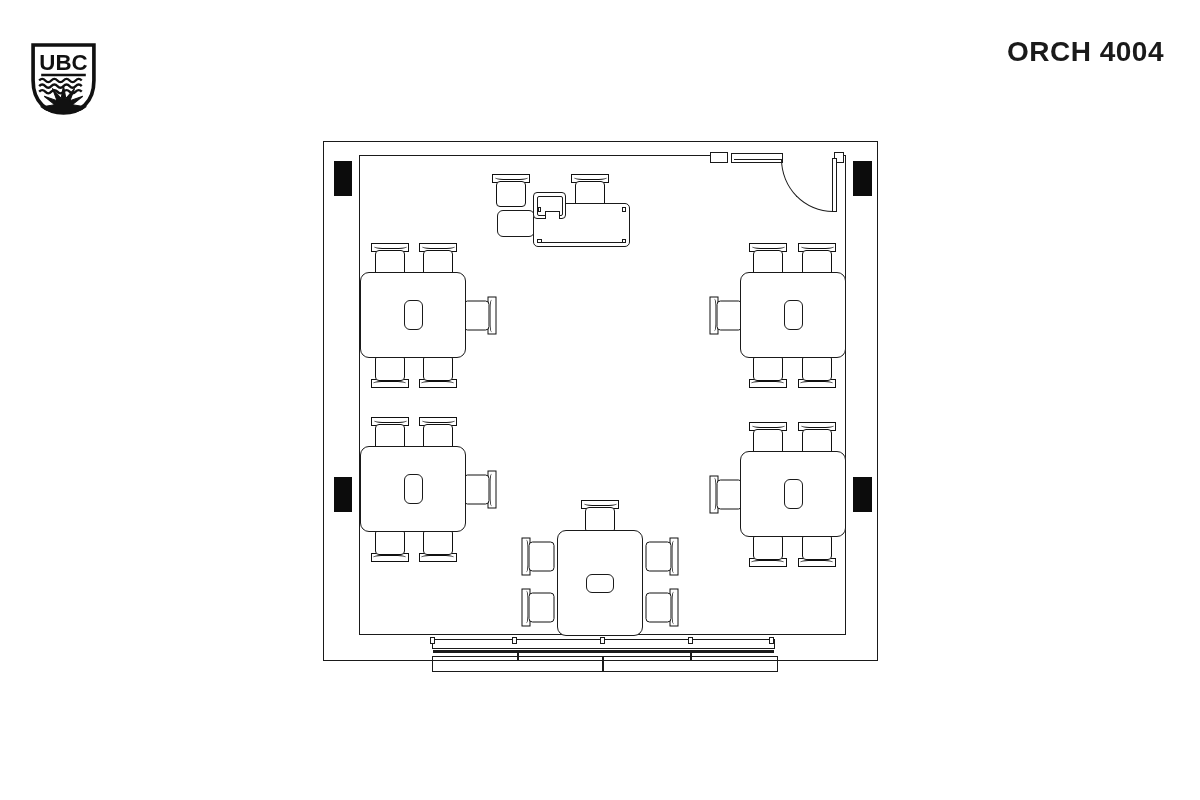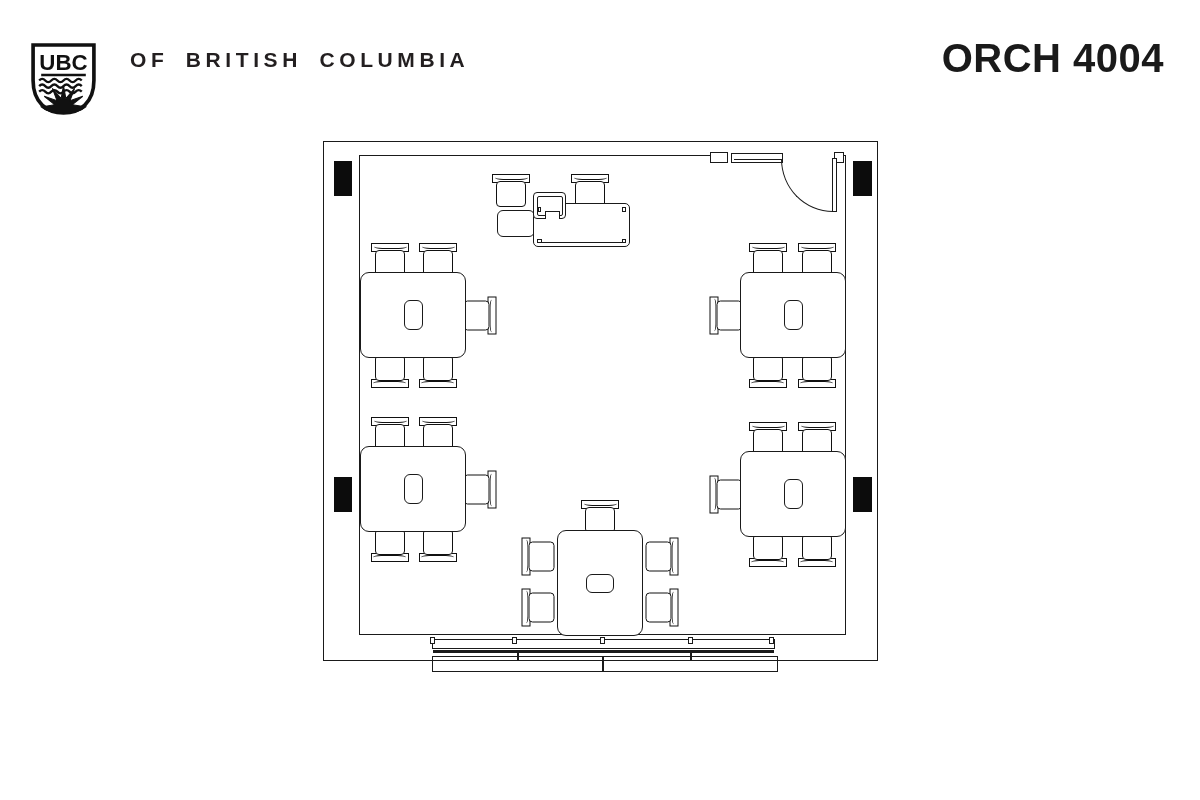--- a/index.html
+++ b/index.html
@@ -7,21 +7,21 @@
     width:1200px;height:800px;position:relative;overflow:hidden;
     background:#ffffff;color:#1a1a1a;
     font-family:"Liberation Sans", sans-serif;
   }
   .abs{position:absolute;box-sizing:border-box;}
   
   .crest{position:absolute;left:30px;top:42px;width:67px;height:74px;}
   .uni-name{position:absolute;left:130px;top:44px;font-weight:bold;
     font-size:21px;letter-spacing:4.6px;word-spacing:7px;line-height:31px;color:#231f20;}
   .room-label{position:absolute;right:36px;top:36px;font-weight:bold;
-    font-size:40px;letter-spacing:0.5px;color:#1a1a1a;}
+    font-size:28px;letter-spacing:0.5px;color:#1a1a1a;}
   
   #plan{position:absolute;left:0;top:0;width:1200px;height:800px;}
   .outer-wall{border:1.5px solid #1a1a1a;}
   .inner-room{border:1.7px solid #1a1a1a;}
   .wall-column{background:#0c0c0c;}
   .eraser{background:#ffffff;}
   .jamb{border:1.3px solid #1a1a1a;background:#fff;}
   .door-panel{border:1.4px solid #1a1a1a;background:#fff;}
   .door-panel::after{content:'';position:absolute;left:1.5px;right:1.5px;top:1.5px;height:3px;
     border-bottom:1.2px solid #1a1a1a;}
@@ -67,21 +67,20 @@
       <text x="33" y="28" text-anchor="middle" font-family="Liberation Sans, sans-serif" font-size="22" font-weight="bold" fill="#111">UBC</text>
       <line x1="11" y1="32.5" x2="55" y2="32.5" stroke="#111" stroke-width="2.4"></line>
       <path d="M9,38 q3,-3.2 6,0 t6,0 t6,0 t6,0 t6,0 t6,0 t6,0" fill="none" stroke="#111" stroke-width="2.3"></path>
       <path d="M9,43.5 q3,-3.2 6,0 t6,0 t6,0 t6,0 t6,0 t6,0 t6,0" fill="none" stroke="#111" stroke-width="2.3"></path>
       <path d="M9,49 q3,-3.2 6,0 t6,0 t6,0 t6,0 t6,0 t6,0 t6,0" fill="none" stroke="#111" stroke-width="2.3"></path>
       <path d="M11,64 L24.3,61.8 L14,53.5 L26.6,57.9 L22,45.8 L30.7,55.7 L33,43 L35.3,55.7 L44,45.8
                L39.4,57.9 L52,53.5 L41.7,61.8 L55,64 C50,68.5 42,70 33,70 C24,70 16,68.5 11,64 Z" fill="#111" stroke="#111" stroke-width="1"></path>
     </svg>
   </div>
   <div class="uni-name">
-    <div>OF BRITISH COLUMBIA</div>
   </div>
   <div class="room-label">ORCH 4004</div>
 </header>
 
 <div id="plan">
     <div class="abs outer-wall" style="left: 323px; top: 141px; width: 555px; height: 520px;"></div>
     <div class="abs inner-room" style="left: 359px; top: 155px; width: 487px; height: 480px;"></div>
     <div class="abs wall-column" style="left: 334px; top: 161px; width: 18px; height: 35px;"></div>
     <div class="abs wall-column" style="left: 334px; top: 477px; width: 18px; height: 35px;"></div>
     <div class="abs wall-column" style="left: 853px; top: 161px; width: 19px; height: 35px;"></div>

